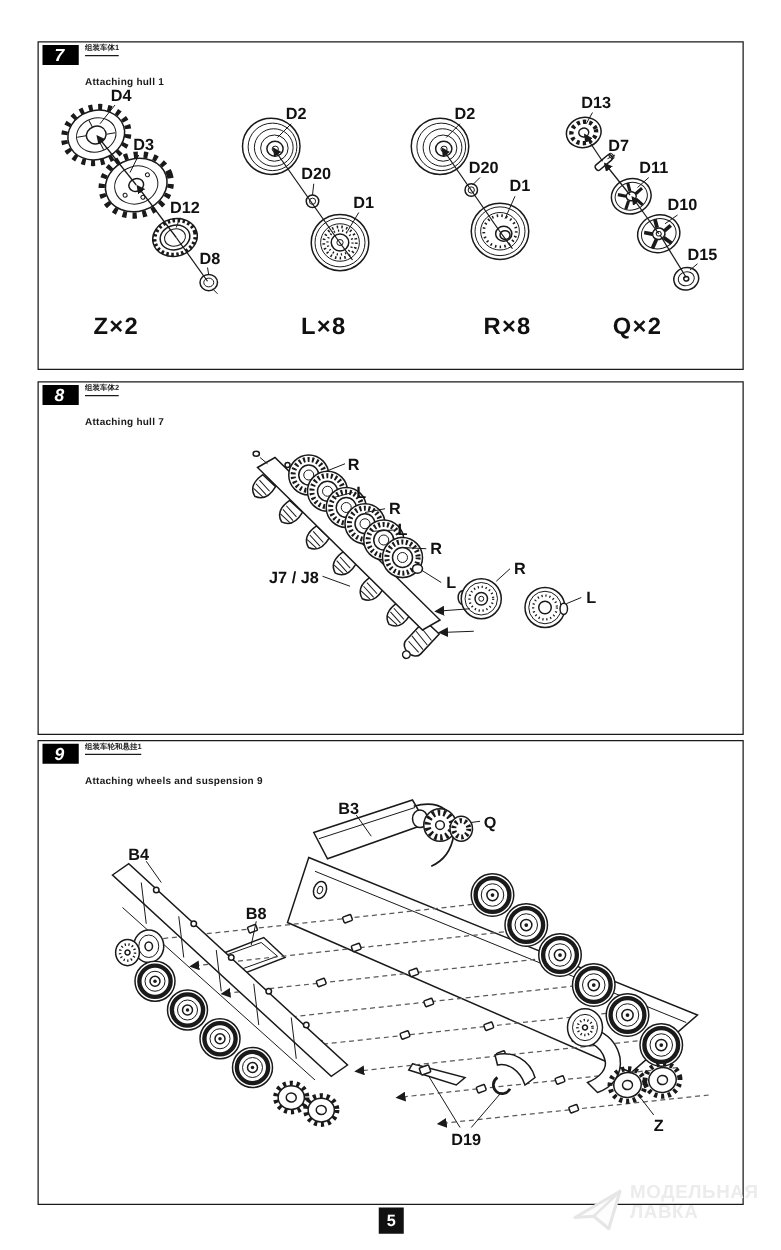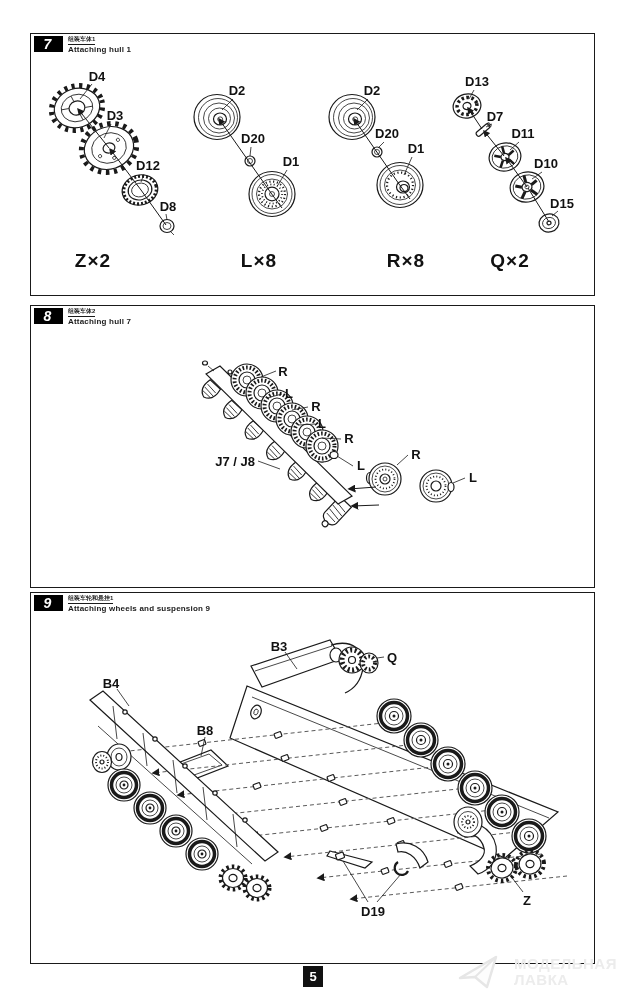--- a/index.html
+++ b/index.html
@@ -6,34 +6,34 @@
   .sheet{position:relative;width:625px;height:1000px;background:#fff;overflow:hidden;
          font-family:"Liberation Sans",sans-serif;color:#1a1a1a;}
   .panel{position:absolute;border:1.6px solid #1a1a1a;background:#fff;box-sizing:border-box;}
   .diag{position:absolute;}
   .step-head{position:absolute;display:flex;gap:5px;align-items:flex-start;z-index:5;}
   .step-num{background:#000;color:#fff;width:27px;height:16px;display:flex;align-items:center;
             justify-content:center;font:italic 900 14px "Liberation Sans",sans-serif;padding-right:2px;}
   .step-titles{display:flex;flex-direction:column;}
   .t-cn{font-size:6px;font-weight:bold;line-height:7px;border-bottom:0.8px solid #1a1a1a;
         align-self:flex-start;padding-bottom:1px;}
-  .t-en{font-size:8px;font-weight:bold;line-height:10px;margin-top:0;letter-spacing:0.2px;}
+  .t-en{font-size:8px;font-weight:bold;line-height:10px;margin-top:16px;letter-spacing:0.2px;}
   
   .ln{stroke:#1a1a1a;stroke-width:1.3;fill:none;}
   .lnf{stroke:#1a1a1a;stroke-width:1.2;fill:#fff;}
   .thin{stroke:#1a1a1a;stroke-width:0.8;fill:none;}
   .teeth{stroke:#1a1a1a;fill:none;}
   .axis{stroke:#1a1a1a;stroke-width:1;fill:none;}
   .guide{stroke:#5a5a5a;stroke-width:1;fill:none;stroke-dasharray:4 3;}
   .plabel{font:bold 13px "Liberation Sans",sans-serif;fill:#111;}
   .clabel{font:600 19px "Liberation Sans",sans-serif;fill:#111;letter-spacing:1px;}
   .page-num{position:absolute;left:303px;top:966px;width:20px;height:21px;background:#111;color:#fff;
             display:flex;align-items:center;justify-content:center;font:bold 13px "Liberation Sans",sans-serif;}
-  .wm{position:absolute;left:456px;top:946px;width:164px;height:52px;display:flex;gap:14px;
-      align-items:center;z-index:8;}
+  .wm{position:absolute;left:456px;top:946px;width:164px;height:52px;display:flex;gap:4px;
+      z-index:8;}
   .wm-text{display:flex;flex-direction:column;font:800 15px "Liberation Sans",sans-serif;
            color:#ececec;letter-spacing:0.5px;line-height:16px;}
 </style>
 </head>
 <body>
 
 <div class="sheet">
 
   <div class="panel" style="left:30px;top:33px;width:565px;height:263px"></div>
   <div class="step-head" style="left:34px;top:36px">

